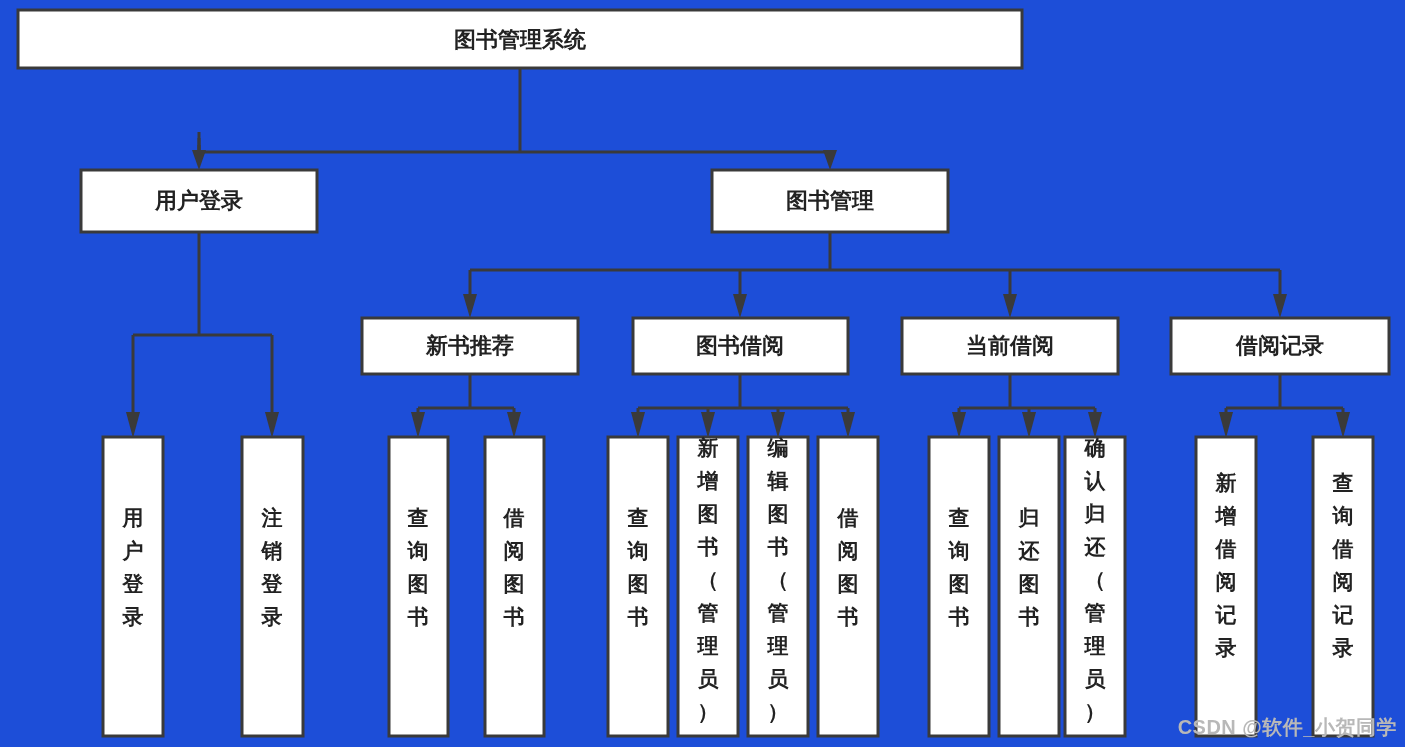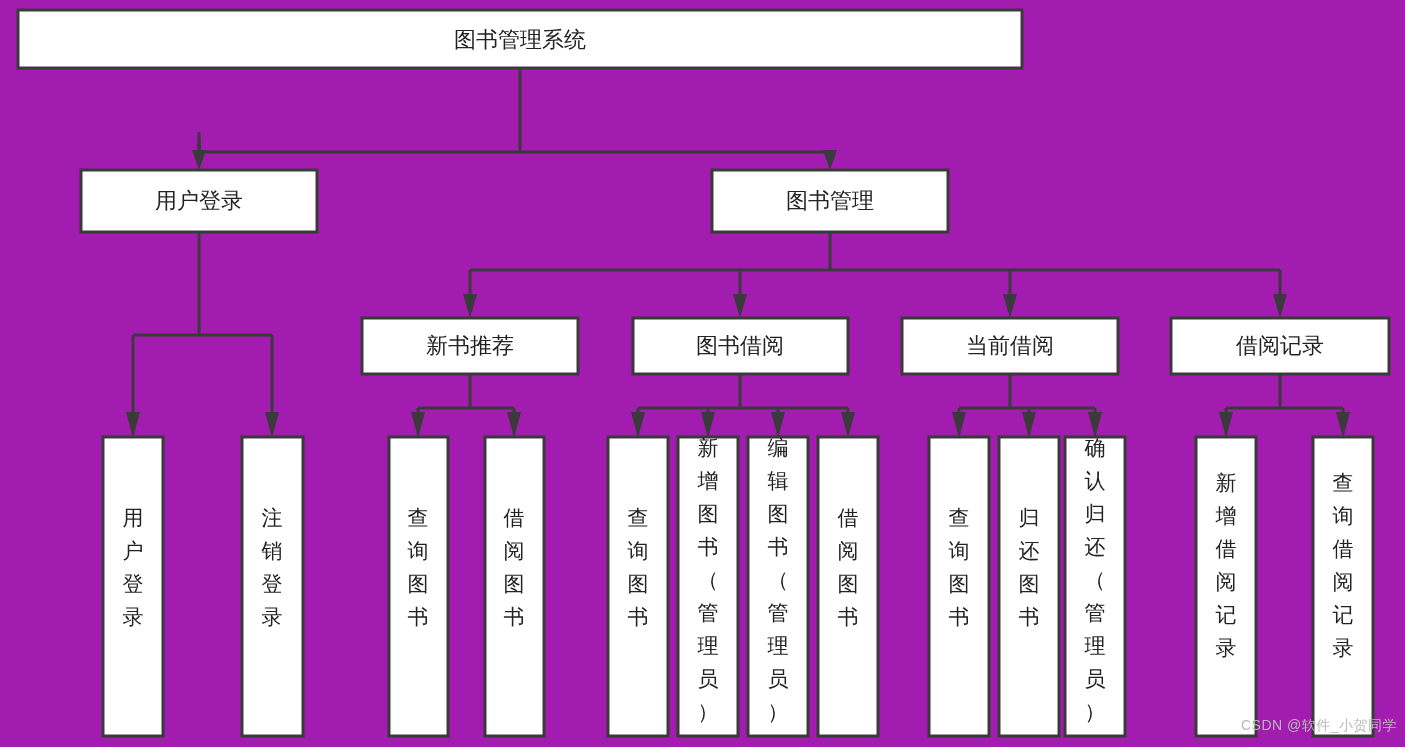--- a/index.html
+++ b/index.html
@@ -8,22 +8,23 @@
     padding: 0;
     background: #ffffff;
   }
   body {
     font-family: "Liberation Sans", "DejaVu Sans", sans-serif;
   }
   #diagram-root {
     position: relative;
     width: 1405px;
     height: 747px;
-    background: #a21caf;
+    background: #1d4ed8;
     overflow: hidden;
+    font-weight: bold;
   }
   svg.diagram-canvas {
     position: absolute;
     left: 0;
     top: 0;
     width: 1405px;
     height: 747px;
   }
   .node-box {
     fill: #ffffff;
@@ -48,23 +49,23 @@
   }
   .node-label-v {
     font-family: "Liberation Sans", "DejaVu Sans", sans-serif;
     font-size: 21px;
     fill: #222222;
     text-anchor: middle;
   }
   .watermark {
     position: absolute;
     right: 8px;
-    bottom: 12px;
-    font-family: "Liberation Sans", "DejaVu Sans", sans-serif;
-    font-size: 14px;
+    bottom: 6px;
+    font-family: "Liberation Sans", "DejaVu Sans", sans-serif;
+    font-size: 20px;
     color: #b8b8b8;
     letter-spacing: 0.5px;
     white-space: nowrap;
     pointer-events: none;
   }
 </style>
 </head>
 <body>
 
 <div id="diagram-root">

